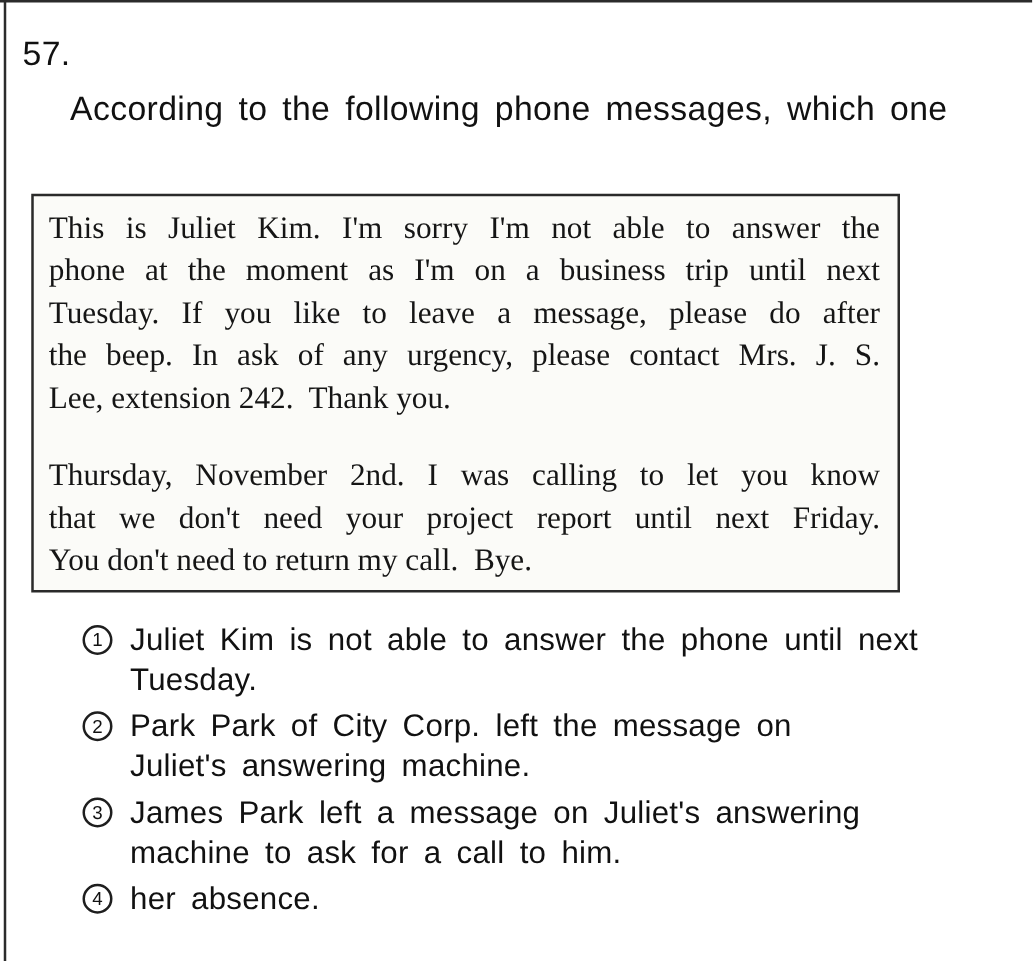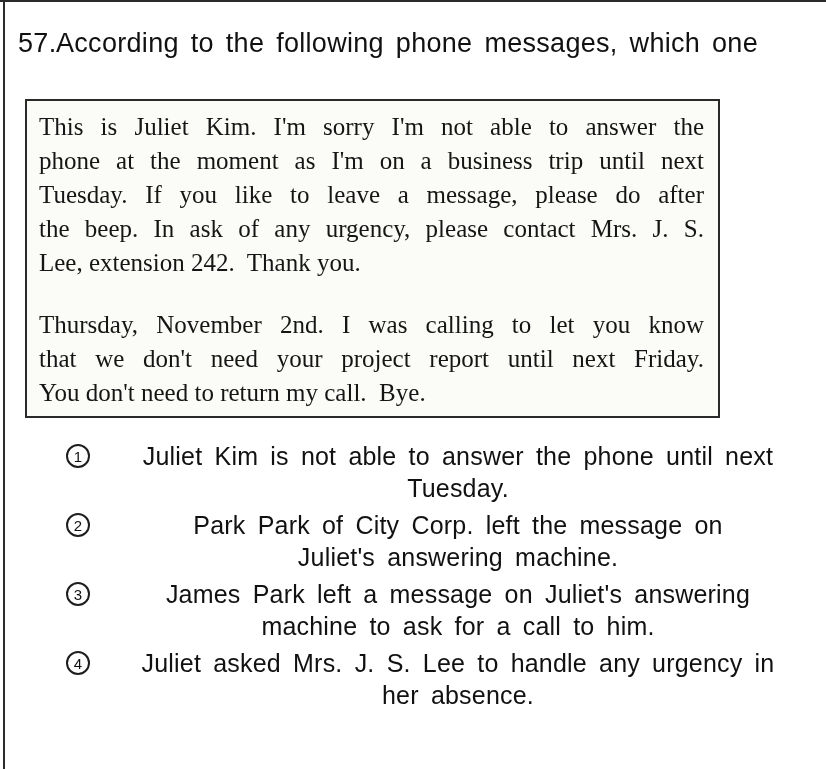--- a/index.html
+++ b/index.html
@@ -16,27 +16,27 @@
 
   
   .question{
     display:flex;
     padding:26px 18px 0 18px;
     font-size:27px;
     line-height:34px;
     letter-spacing:0.3px;
   }
   .q-num{width:38px;flex-shrink:0;}
-  .q-text{width:702px;}
+  .q-text{width:702px;margin-top:44px;}
   .q-line.fill{text-align:justify;text-align-last:justify;}
 
   
   .msg-box{
     box-sizing:border-box;
-    margin:39px 0 0 25px;
+    margin:51px 0 0 25px;
     width:695px;
     border:2px solid #2a2a2a;
     background:#fbfbf8;
     padding:9px 14px 6px 12px;
     font-family:"Liberation Serif",serif;
     font-size:25px;
     line-height:34px;
     color:#151515;
   }
   .bl{text-align:justify;text-align-last:justify;}
@@ -50,21 +50,21 @@
     box-sizing:border-box;
     width:24px;height:24px;
     border:2px solid #1e1e1e;
     border-radius:50%;
     flex-shrink:0;
     margin:4px 14px 0 0;
     display:flex;align-items:center;justify-content:center;
     font-size:15px;line-height:1;
     color:#111;
   }
-  .opt-text{flex:1;word-spacing:5px;letter-spacing:0.2px;text-align:center;}
+  .opt-text{flex:1;word-spacing:5px;letter-spacing:0.2px;}
 </style>
 </head>
 <body>
 
 <div class="page">
   <div class="top-rule"></div>
   <div class="left-rule"></div>
 
   <div class="question">
     <div class="q-num">57.</div>
@@ -107,18 +107,17 @@
     <div class="option">
       <span class="marker">3</span>
       <div class="opt-text">
         <div>James Park left a message on Juliet's answering</div>
         <div>machine to ask for a call to him.</div>
       </div>
     </div>
     <div class="option">
       <span class="marker">4</span>
       <div class="opt-text">
-        <div>Juliet asked Mrs. J. S. Lee to handle any urgency in</div>
         <div>her absence.</div>
       </div>
     </div>
   </div>
 </div>
 
 </body></html>

